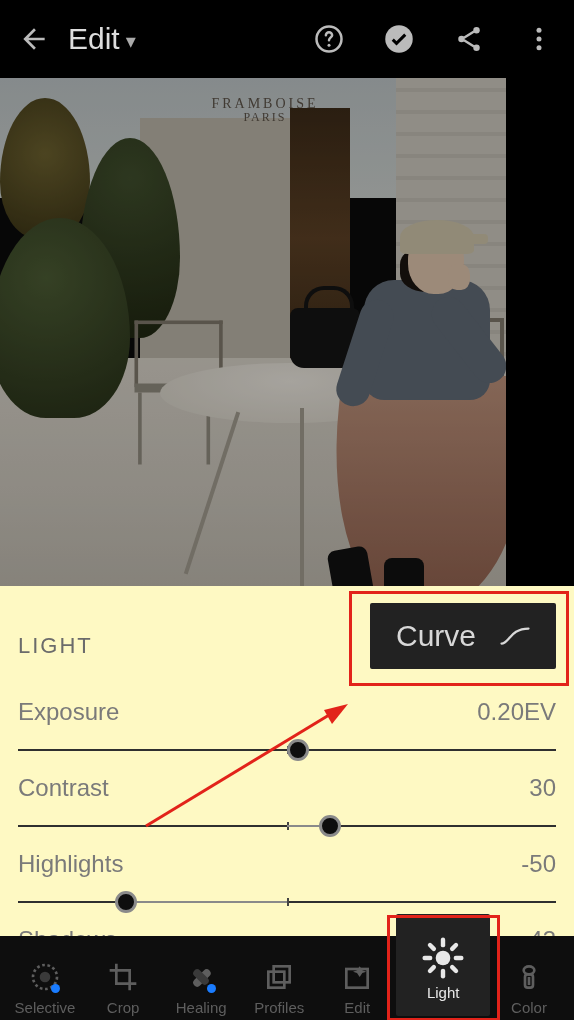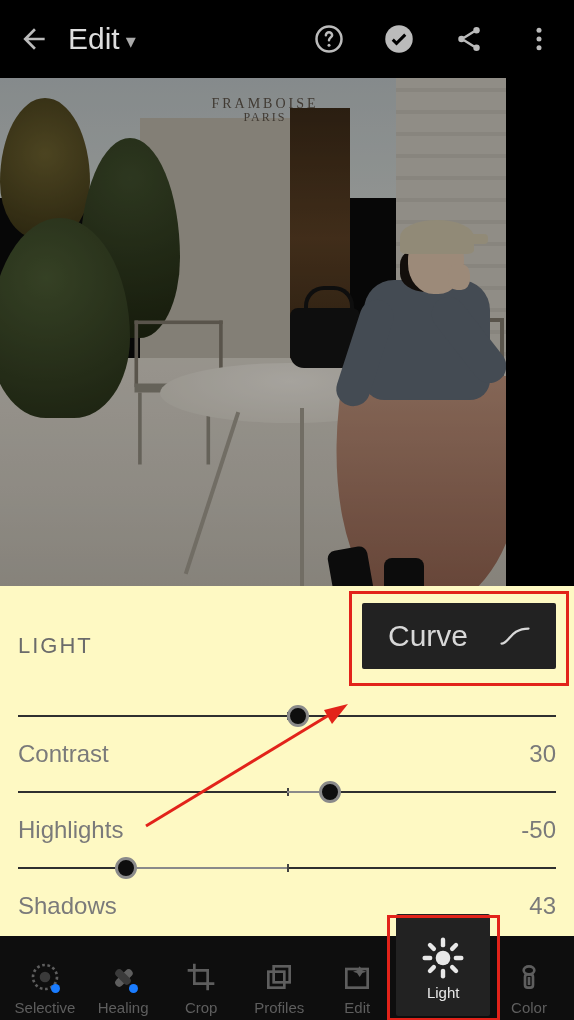--- a/index.html
+++ b/index.html
@@ -45,21 +45,21 @@
   .armR{position:absolute;left:112px;top:62px;width:34px;height:100px;background:#5f6873;border-radius:18px;transform:rotate(-38deg)}
   .handR{position:absolute;left:108px;top:36px;width:22px;height:26px;background:#d9bfa8;border-radius:40%}
   .skirt{position:absolute;left:-10px;top:148px;width:190px;height:230px;background:linear-gradient(180deg,#b88e78,#8c5e4c);border-radius:8px 8px 70px 90px/8px 8px 120px 200px;transform:skewX(-6deg)}
   .boot{position:absolute;width:40px;height:90px;background:#111;border-radius:8px 8px 12px 12px}
   .boot.b1{left:-6px;top:320px;transform:rotate(-10deg)}
   .boot.b2{left:44px;top:330px}
 
   .panel{position:absolute;left:0;right:0;top:586px;bottom:0;background:#fef9c3}
   .panel-head{display:flex;align-items:center;height:100px;padding:0 18px}
   .panel-head .sec-title{flex:1;color:#6b6b6b;font-size:22px;letter-spacing:2px;padding-top:20px}
-  .curve-btn{position:relative;display:flex;align-items:center;gap:32px;background:#222;color:#d8d8d8;font-size:30px;padding:16px 26px;border-radius:2px}
+  .curve-btn{position:relative;display:flex;align-items:center;gap:24px;background:#222;color:#d8d8d8;font-size:30px;padding:16px 26px;border-radius:2px}
   .curve-icon{width:30px;height:22px}
   .red-box{position:absolute;border:3px solid #e2231a;pointer-events:none;z-index:80}
   .red-box.rb-curve{left:349px;top:591px;width:214px;height:89px}
   .red-box.rb-light{left:387px;top:915px;width:107px;height:100px}
   .arrow-svg{position:absolute;left:138px;top:702px;width:210px;height:130px;z-index:70;pointer-events:none}
 
   .sliders{padding:6px 18px 0}
   .row{margin-top:6px;margin-bottom:16px}
   .row-top{display:flex;justify-content:space-between;font-size:24px;color:#7a7a7a}
   .row-top .val{color:#7a7a7a}
@@ -172,20 +172,24 @@
     <div class="curve-btn">
       <span>Curve</span>
       <svg class="curve-icon" viewBox="0 0 40 28">
           <path d="M2 24 C 12 24 14 4 38 4" fill="none" stroke="#d8d8d8" stroke-width="3" stroke-linecap="round"></path>
         </svg>
     </div>
   </div>
 
   <div class="sliders">
     <div class="row">
+      <div class="row-top">
+        <span>Exposure</span>
+        <span class="val">0.20EV</span>
+      </div>
       <div class="track">
         <div class="tick" style="left:50%"></div>
         <div class="fill" style="left:50%;width:2%"></div>
         <div class="thumb" style="left:52%"></div>
       </div>
     </div>
 
     <div class="row">
       <div class="row-top">
         <span>Contrast</span>
@@ -223,36 +227,36 @@
       <div class="ticon" style="position:relative">
         <svg viewBox="0 0 24 24" width="32" height="32">
             <circle cx="12" cy="12" r="9" fill="none" stroke="#5e5e5e" stroke-width="2" stroke-dasharray="2 2"></circle>
             <circle cx="12" cy="12" r="4" fill="#3a3a3a"></circle>
           </svg>
         <span class="blue-dot"></span>
       </div>
       <span>Selective</span>
     </div>
     <div class="tool">
+      <div class="ticon">
+        <svg viewBox="0 0 24 24" width="32" height="32">
+            <path d="M7 2v15h15M2 7h15v15" fill="none" stroke="#5e5e5e" stroke-width="2"></path>
+          </svg>
+      </div>
+      <span>Crop</span>
+    </div>
+    <div class="tool">
       <div class="ticon" style="position:relative">
         <svg viewBox="0 0 24 24" width="32" height="32">
             <rect x="4" y="10" width="16" height="6" rx="3" transform="rotate(-45 12 12)" fill="#5e5e5e"></rect>
             <rect x="9" y="5" width="6" height="14" rx="3" transform="rotate(-45 12 12)" fill="#3a3a3a"></rect>
           </svg>
         <span class="blue-dot"></span>
       </div>
       <span>Healing</span>
-    </div>
-    <div class="tool">
-      <div class="ticon">
-        <svg viewBox="0 0 24 24" width="32" height="32">
-            <path d="M7 2v15h15M2 7h15v15" fill="none" stroke="#5e5e5e" stroke-width="2"></path>
-          </svg>
-      </div>
-      <span>Crop</span>
     </div>
     <div class="tool">
       <div class="ticon">
         <svg viewBox="0 0 24 24" width="32" height="32">
             <rect x="4" y="8" width="12" height="12" fill="none" stroke="#5e5e5e" stroke-width="2"></rect>
             <rect x="8" y="4" width="12" height="12" fill="none" stroke="#5e5e5e" stroke-width="2"></rect>
           </svg>
       </div>
       <span>Profiles</span>
     </div>

